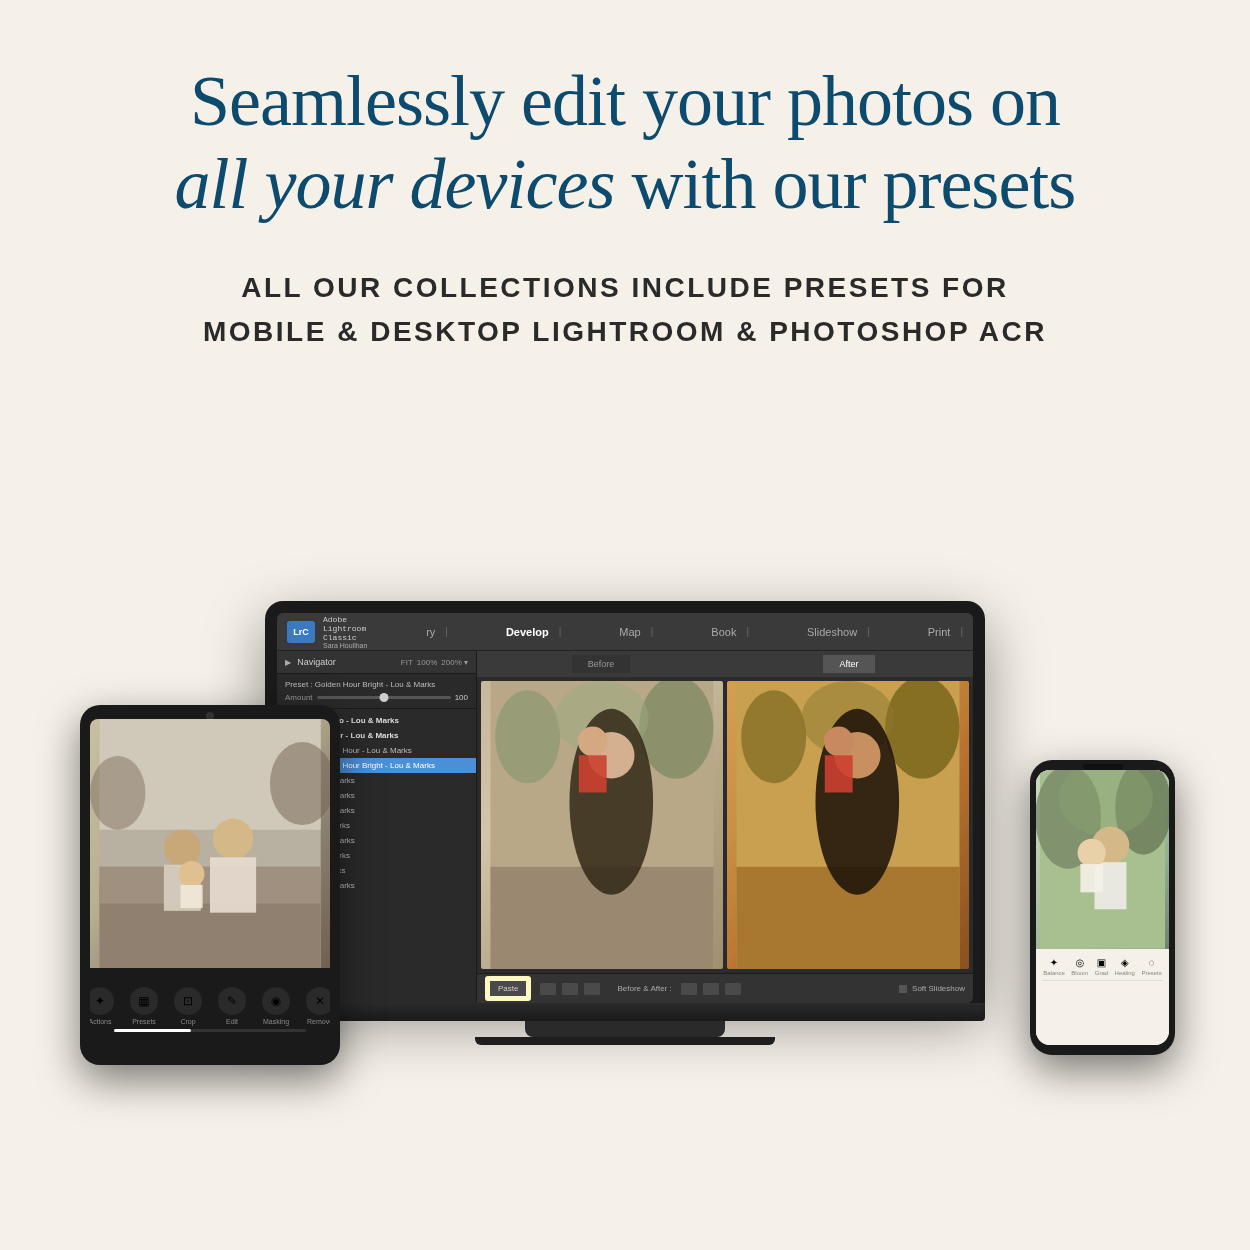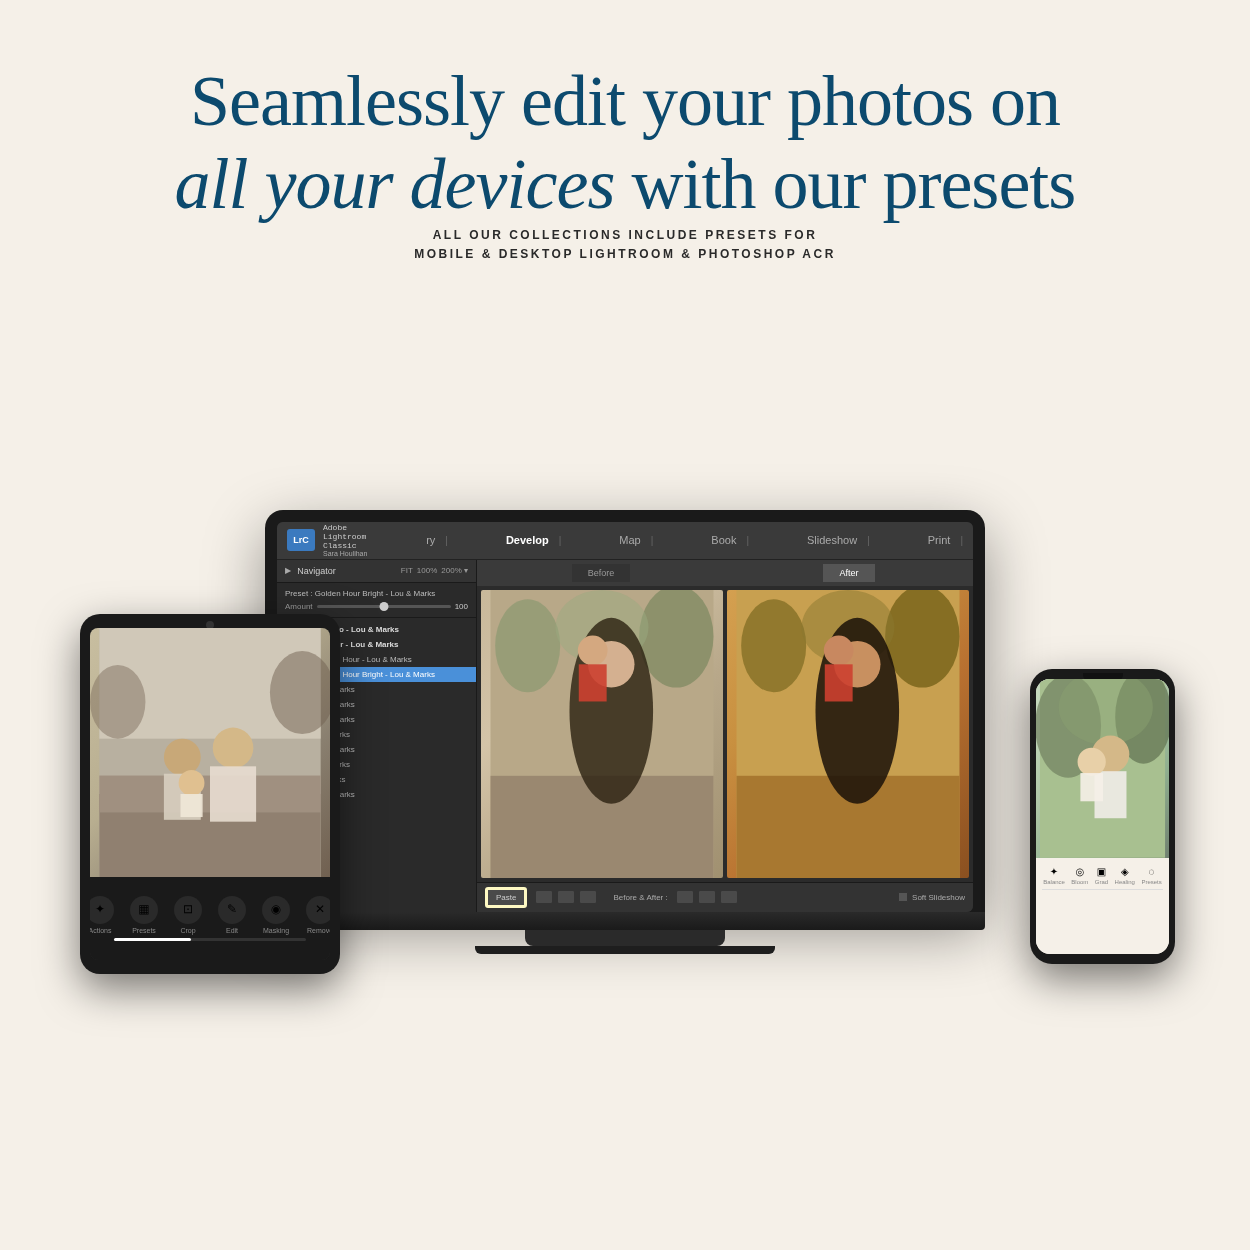--- a/index.html
+++ b/index.html
@@ -28,22 +28,23 @@
       line-height: 1.15;
       letter-spacing: -1px;
     }
 
     .main-headline em {
       font-style: italic;
       font-weight: 400;
     }
 
     .subtitle {
+      margin-top: 40px;
       font-family: 'Arial', 'Helvetica Neue', sans-serif;
-      font-size: 12px;
+      font-size: 28px;
       font-weight: 600;
       letter-spacing: 2.5px;
       color: #2a2a2a;
       line-height: 1.6;
       text-transform: uppercase;
     }
 
     .devices-section {
       width: 100%;
       position: relative;
@@ -348,21 +349,21 @@
       border-top: 1px solid #1a1a1a;
     }
 
     .lr-paste-btn {
       background: #4a4a4a;
       color: #ccc;
       font-size: 8px;
       font-family: Arial, sans-serif;
       padding: 3px 8px;
       border-radius: 3px;
-      border: 3px solid #fef9c3;
+      border: 5px solid #fef9c3;
     }
 
     .lr-bottom-controls {
       display: flex;
       gap: 4px;
       align-items: center;
     }
 
     .lr-ctrl-btn {
       width: 18px;

